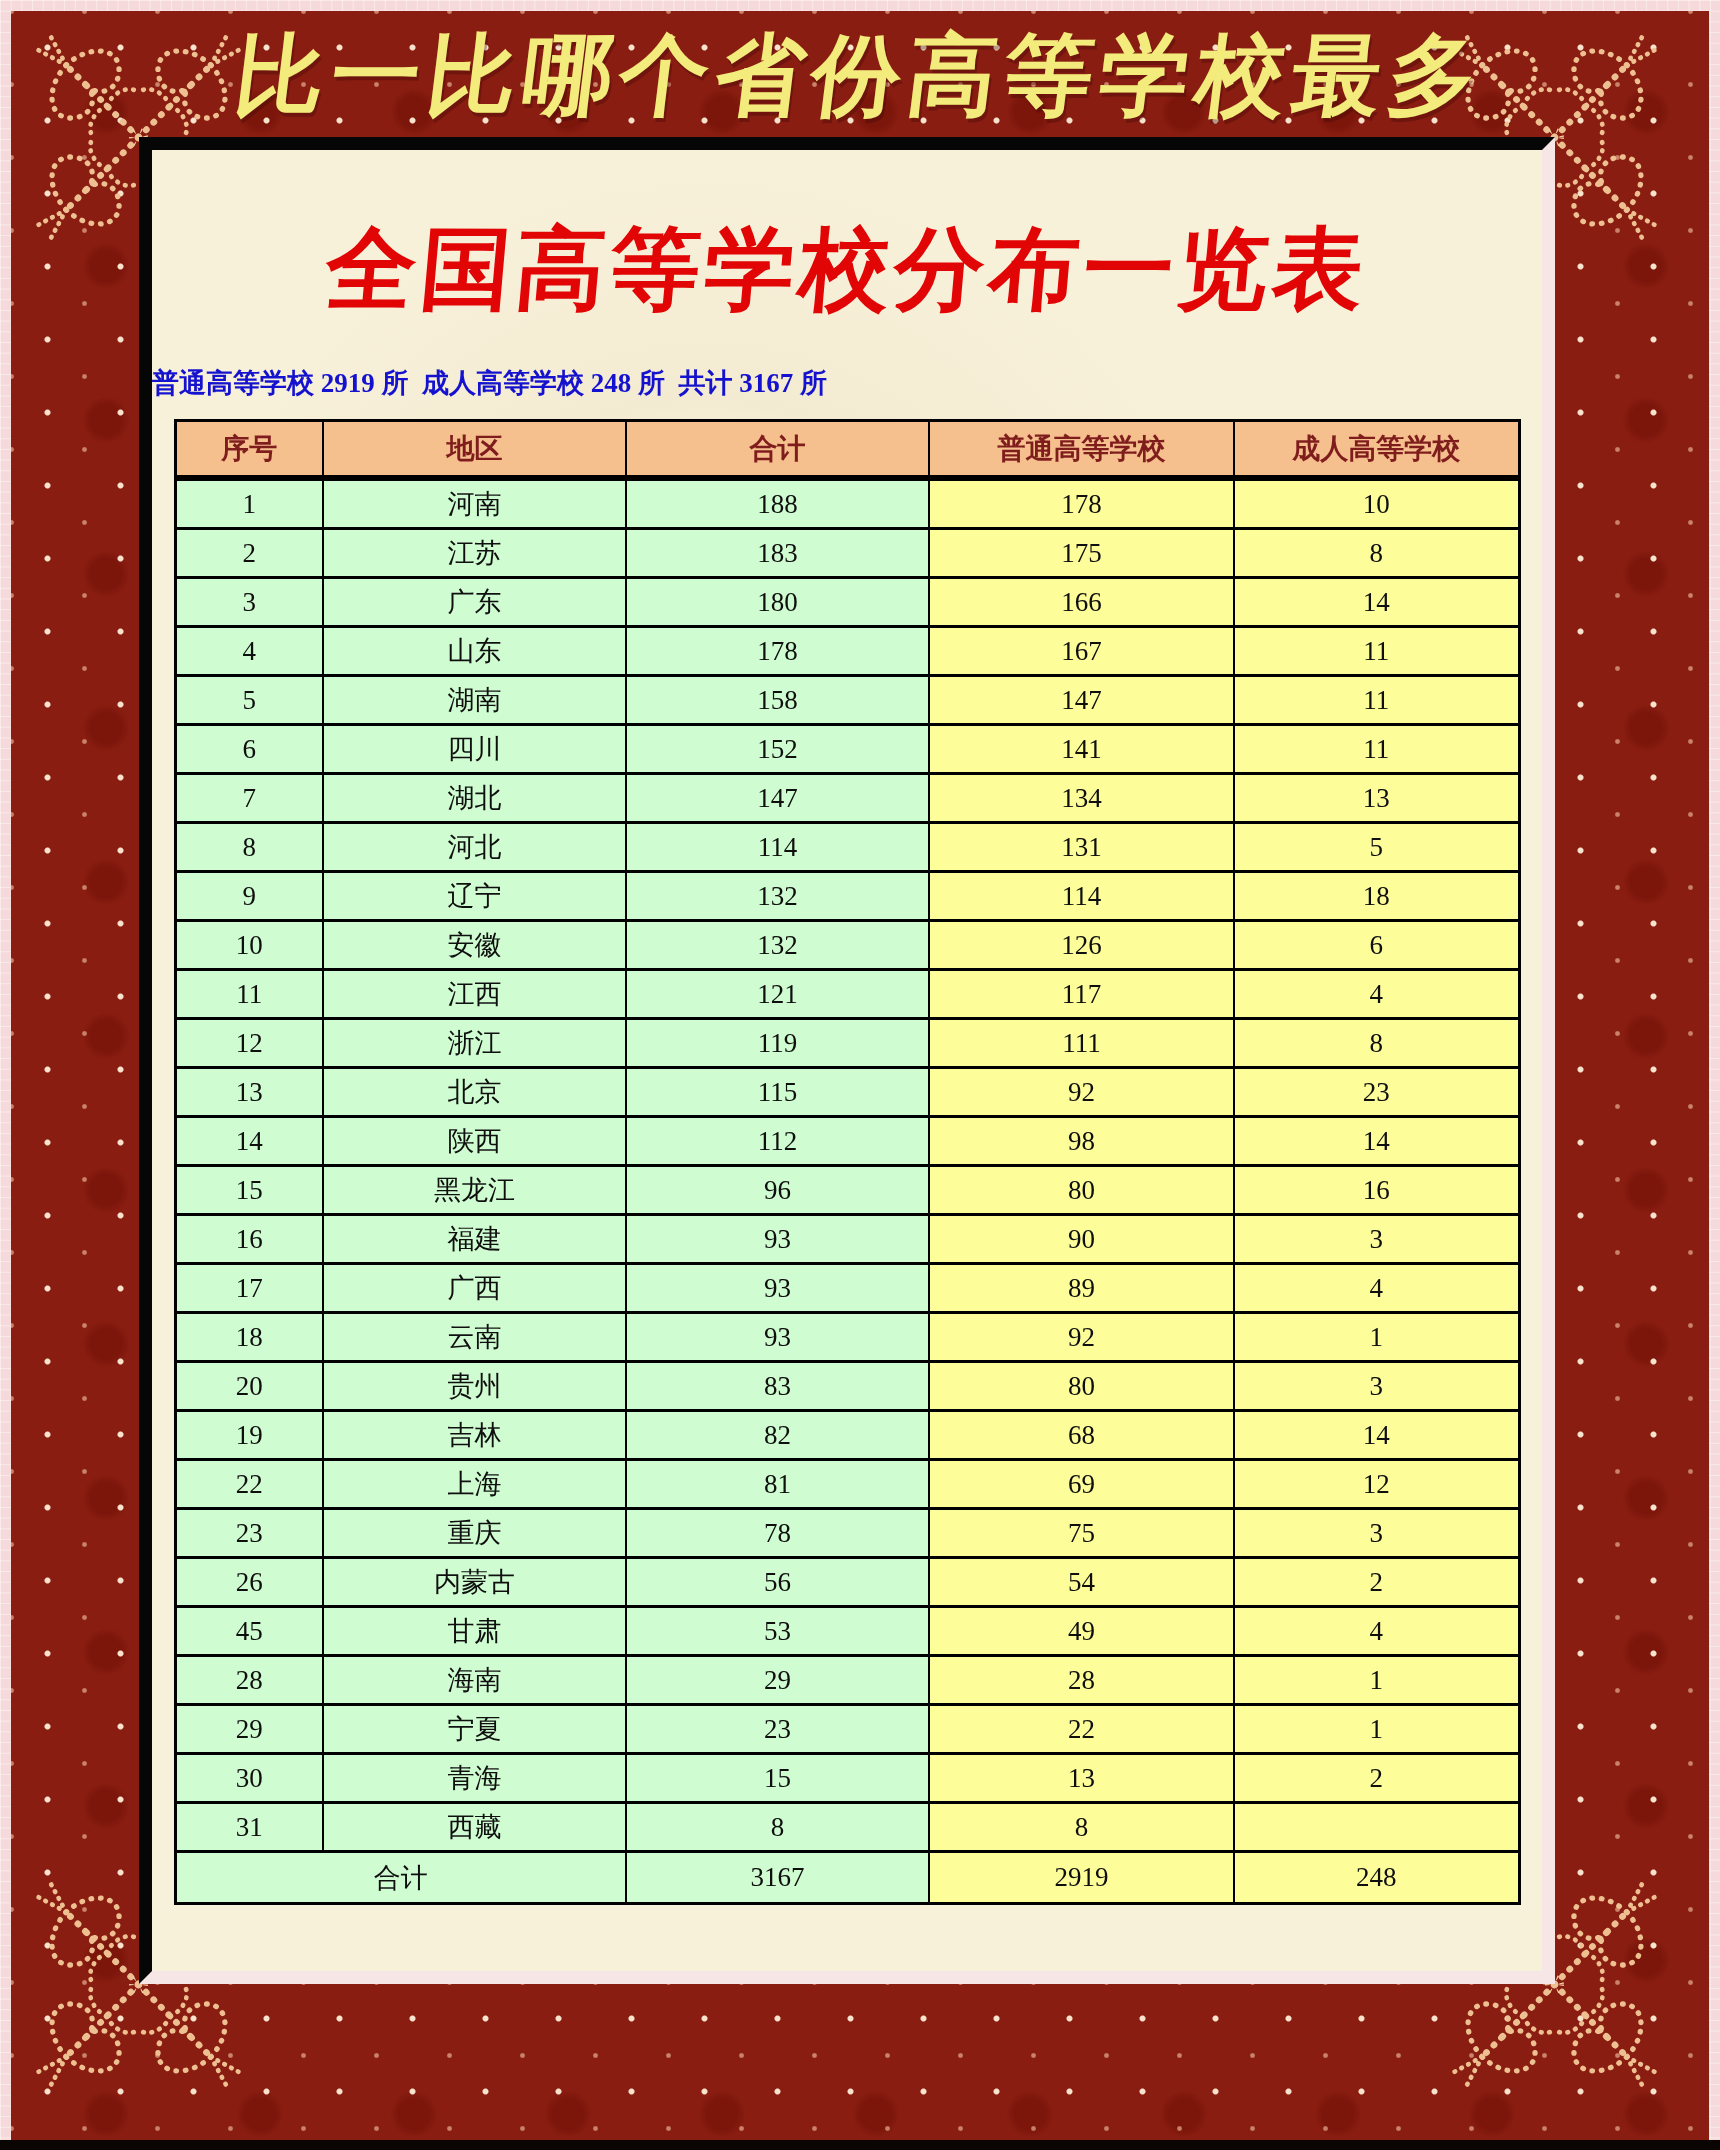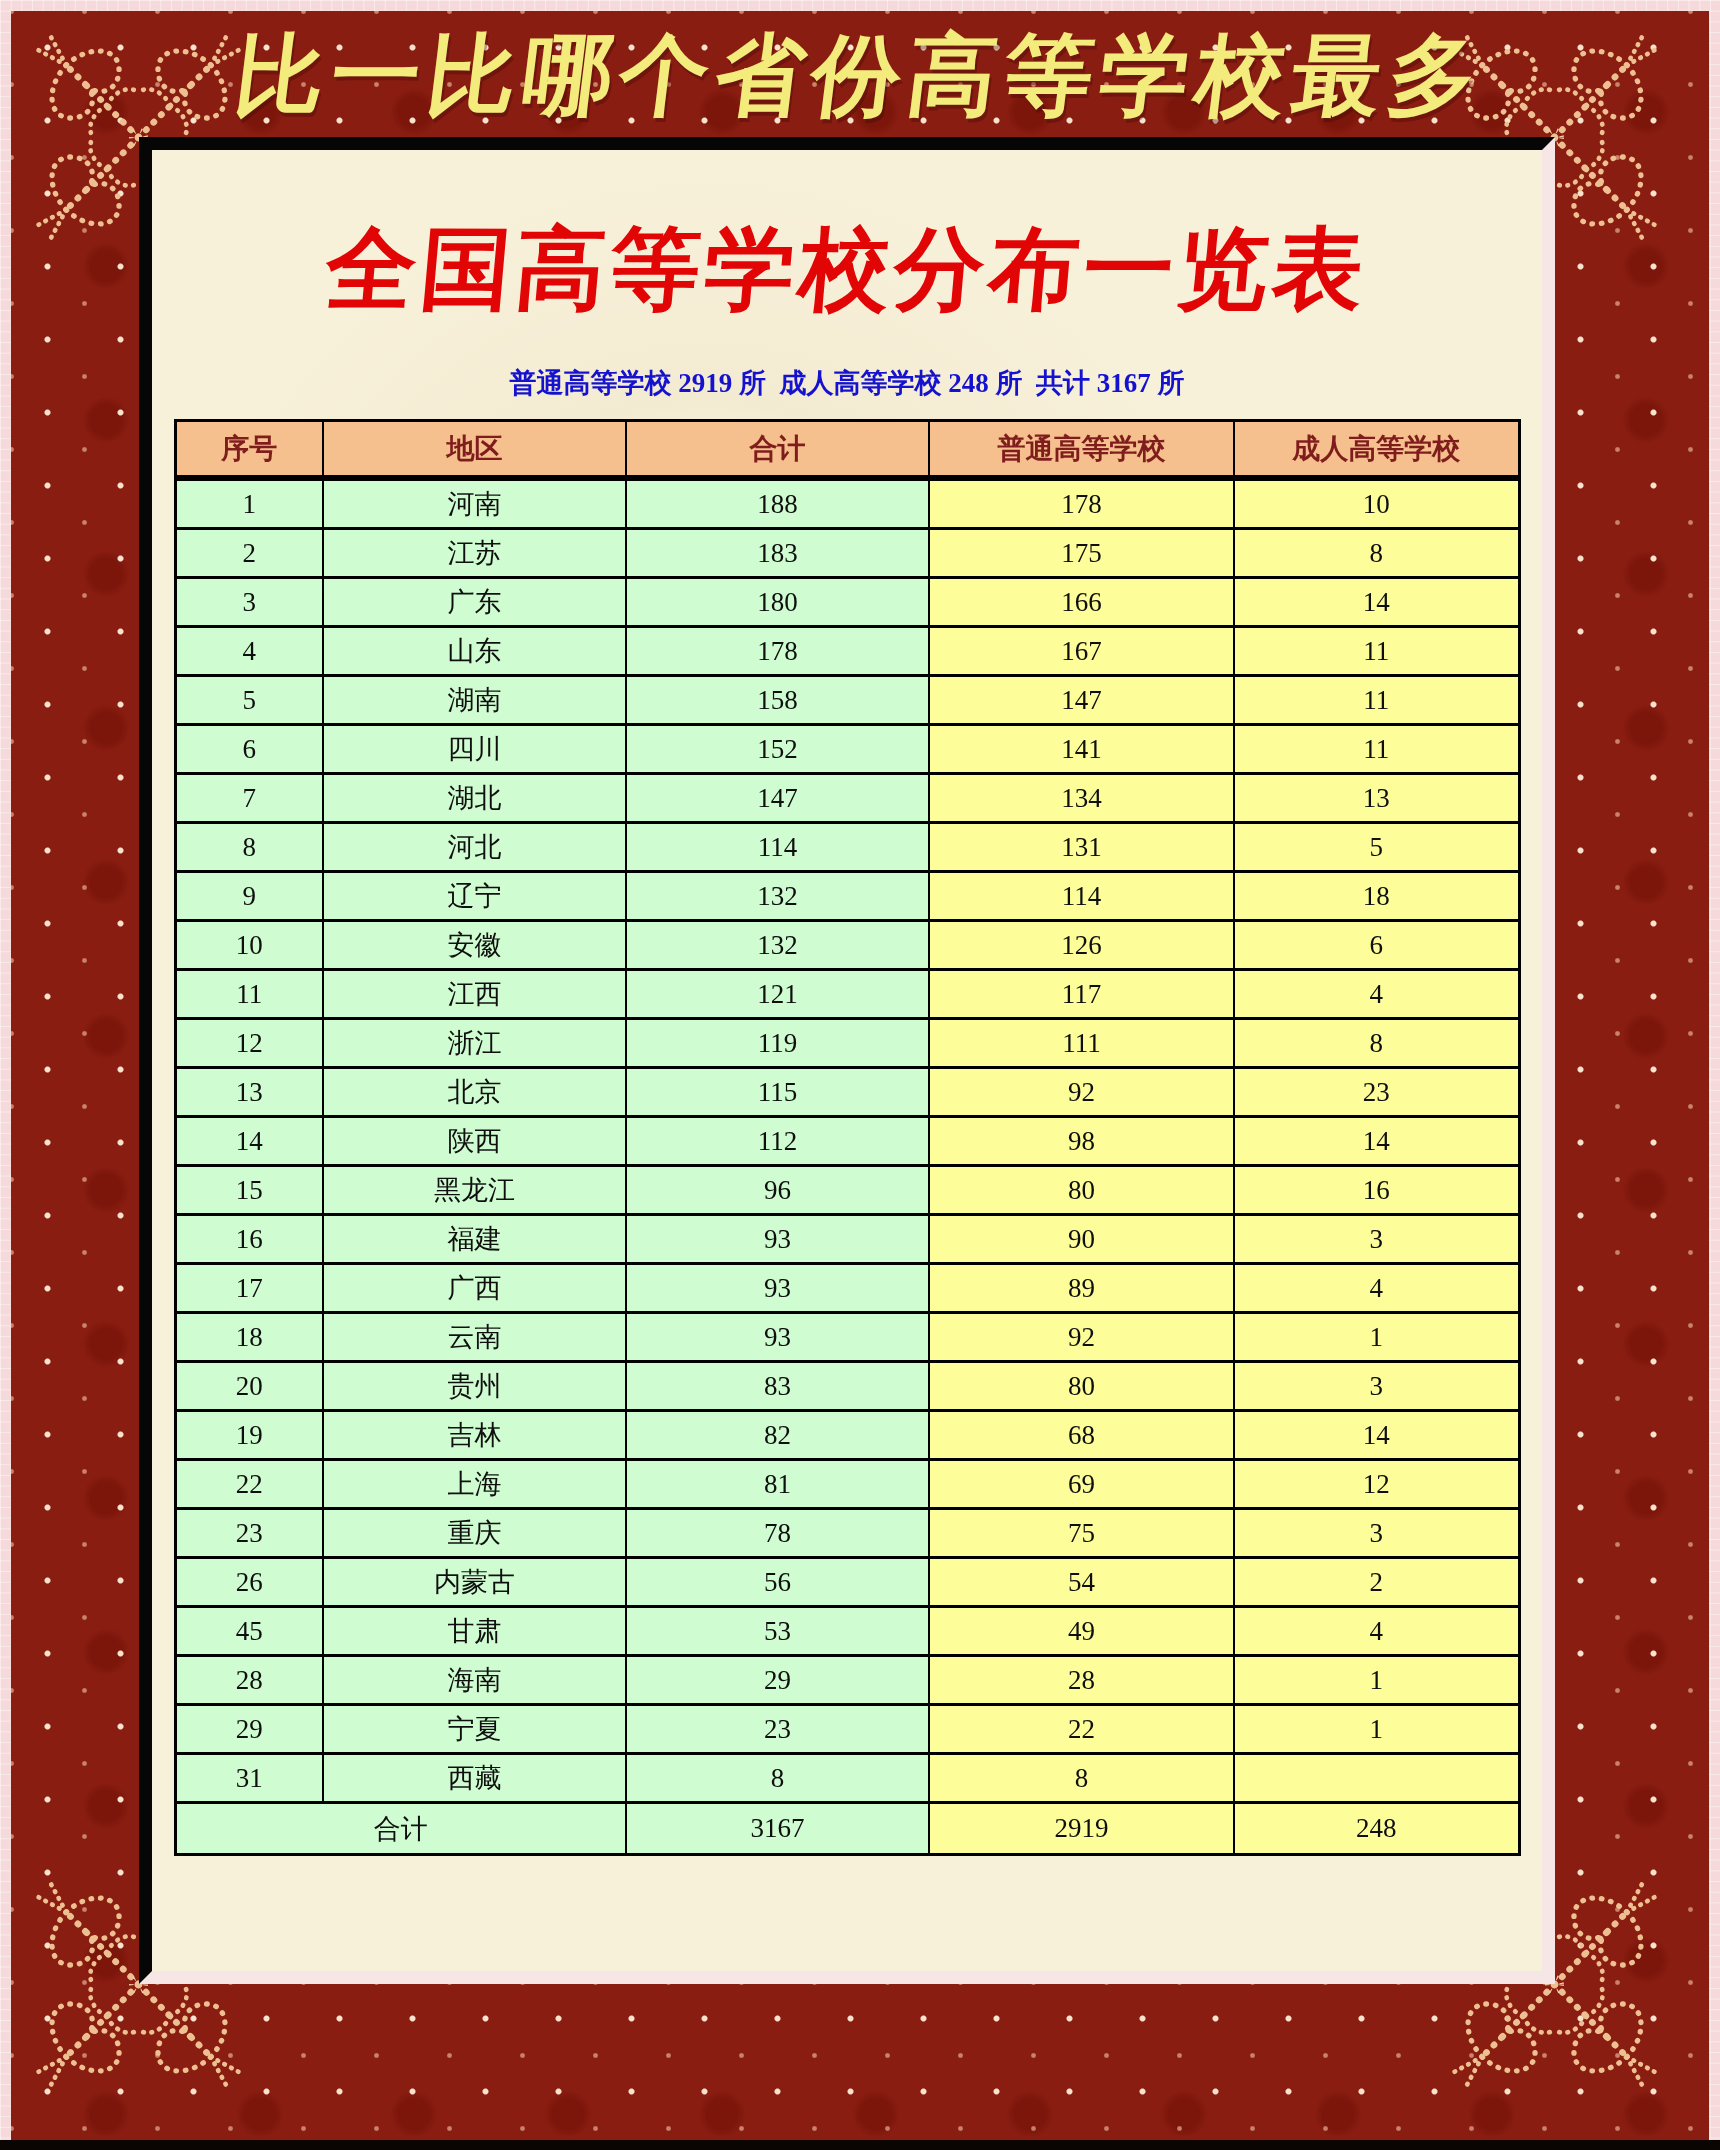--- a/index.html
+++ b/index.html
@@ -47,21 +47,21 @@
     background-color:#f8f1da;
     background-image:radial-gradient(circle at 40% 30%, rgba(255,255,255,.35) 0 107px, rgba(222,208,170,.18) 296px, rgba(255,255,255,0) 533px);
   }
   .main-title{
     margin-top:59px; text-align:center; white-space:nowrap;
     font-size:90px; font-weight:bold; letter-spacing:4.7px;
     color:#e20505; transform:skewX(-5deg);
     font-family:"Liberation Serif", serif;
   }
   .subtitle{
-    margin-top:34px; text-align:center; white-space:pre;
+    margin-top:34px; text-align:left; white-space:pre;
     font-size:27px; font-weight:bold; color:#1512cf;
     font-family:"Liberation Serif", serif;
   }
   
   table.dist{
     width:1345px; margin:18px auto 0; border-collapse:collapse;
     table-layout:fixed; border:3.6px solid #000;
   }
   table.dist th{
     height:51px; background:#f5bf8e; color:#7f1d1d;
@@ -321,20 +321,27 @@
             <td class="yellow">1</td>
           </tr>
           <tr>
             <td class="green">29</td>
             <td class="green">宁夏</td>
             <td class="green blue">23</td>
             <td class="yellow">22</td>
             <td class="yellow">1</td>
           </tr>
           <tr>
+            <td class="green">30</td>
+            <td class="green">青海</td>
+            <td class="green blue">15</td>
+            <td class="yellow">13</td>
+            <td class="yellow">2</td>
+          </tr>
+          <tr>
             <td class="green">31</td>
             <td class="green">西藏</td>
             <td class="green blue">8</td>
             <td class="yellow">8</td>
             <td class="yellow"></td>
           </tr>
         </tbody>
       <tfoot>
         <tr class="foot">
           <td colspan="2" class="green">合计</td>

